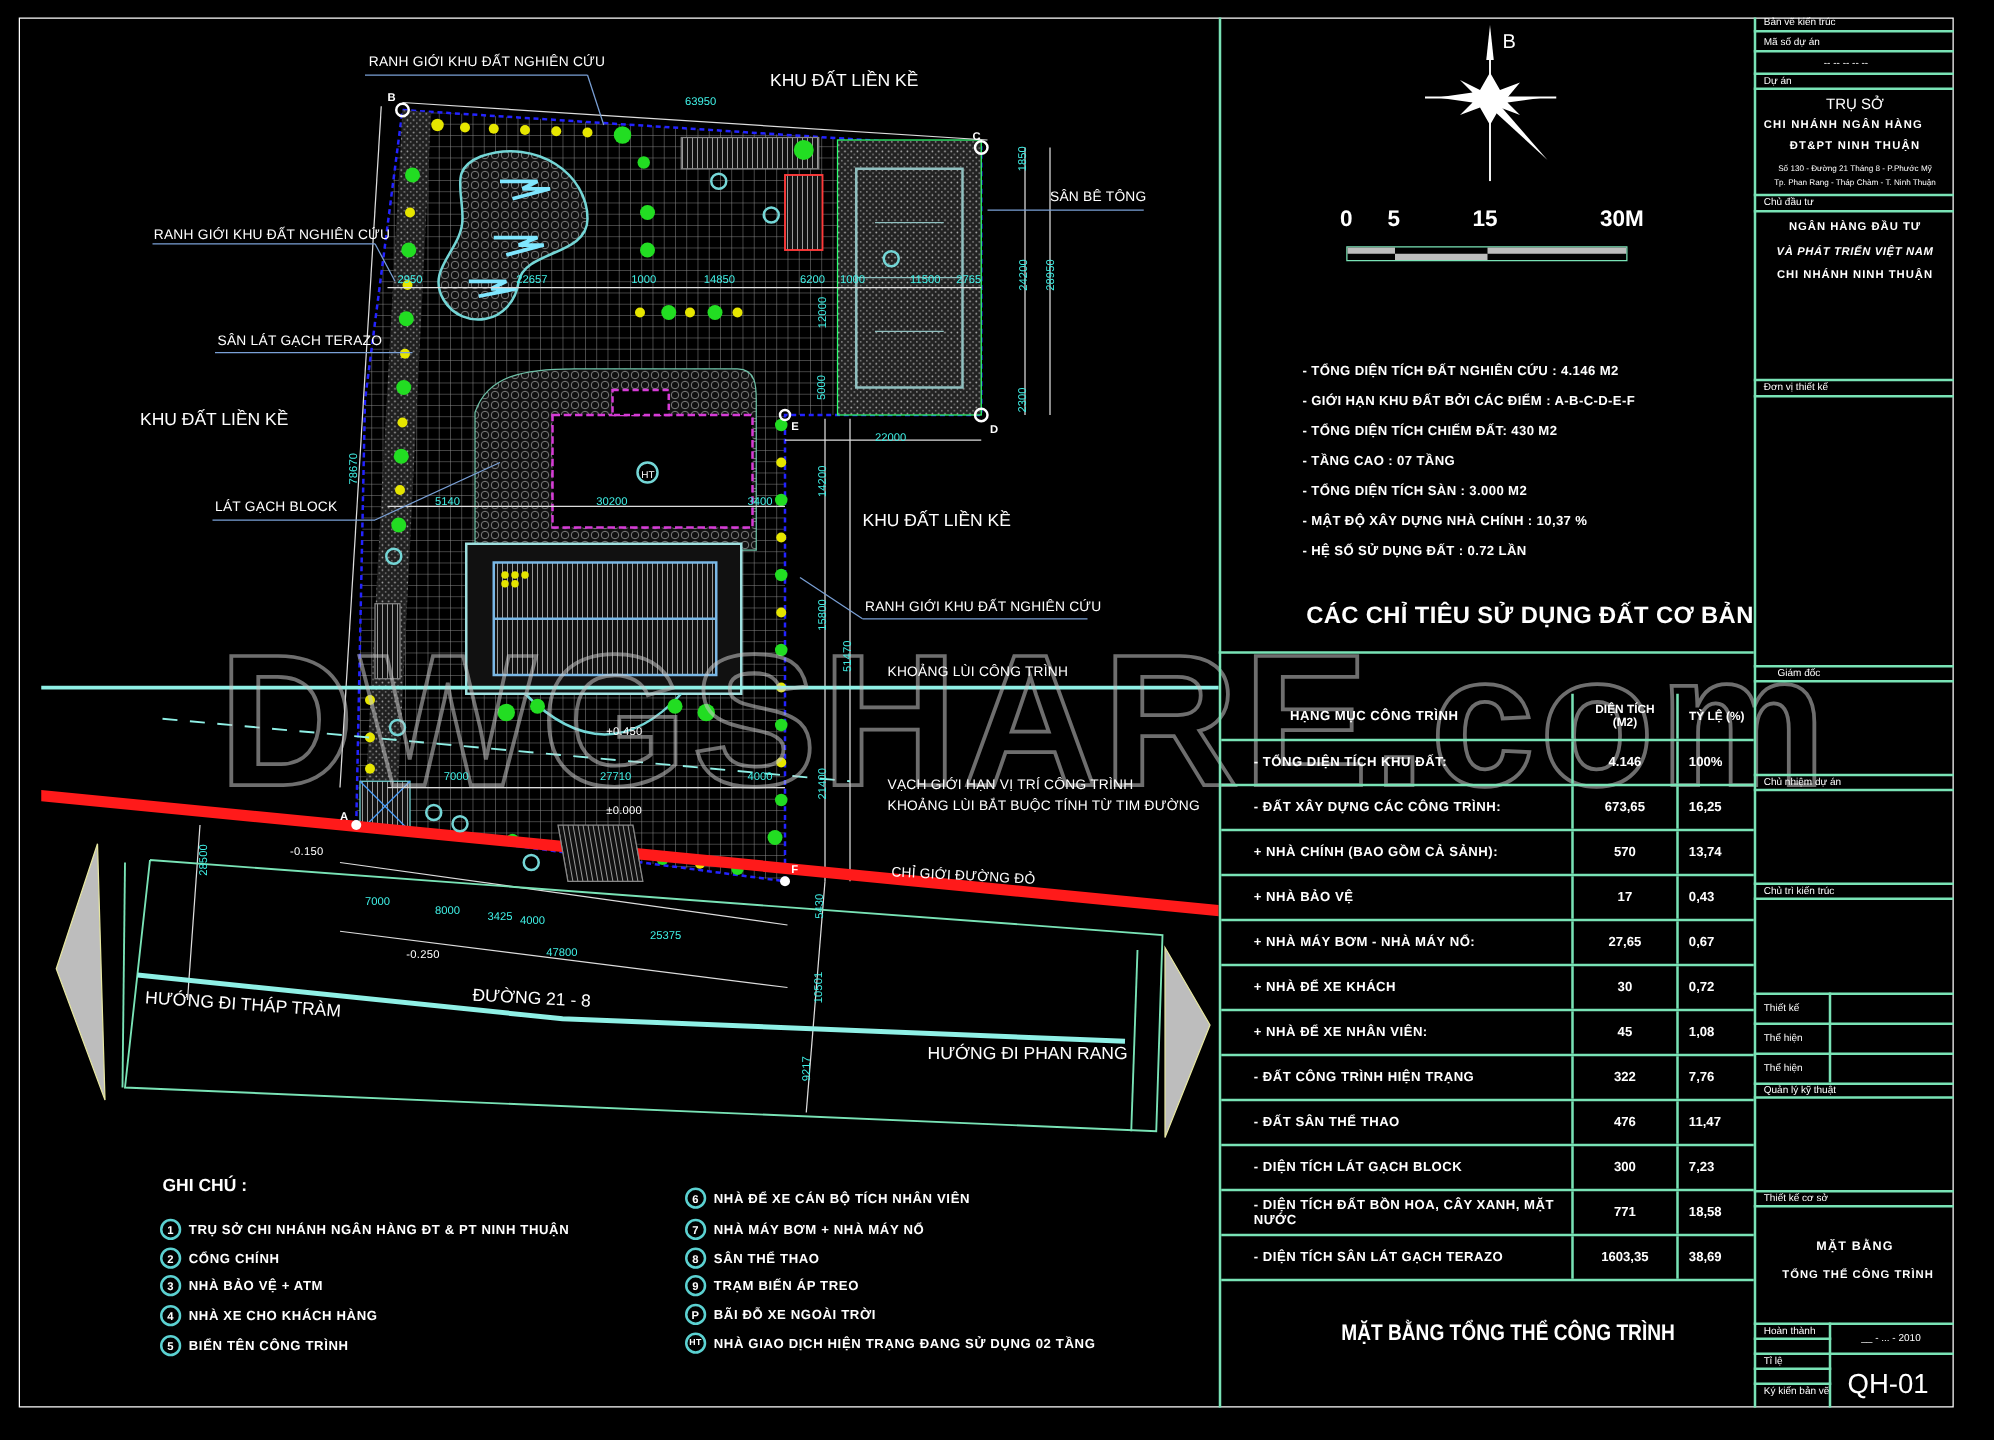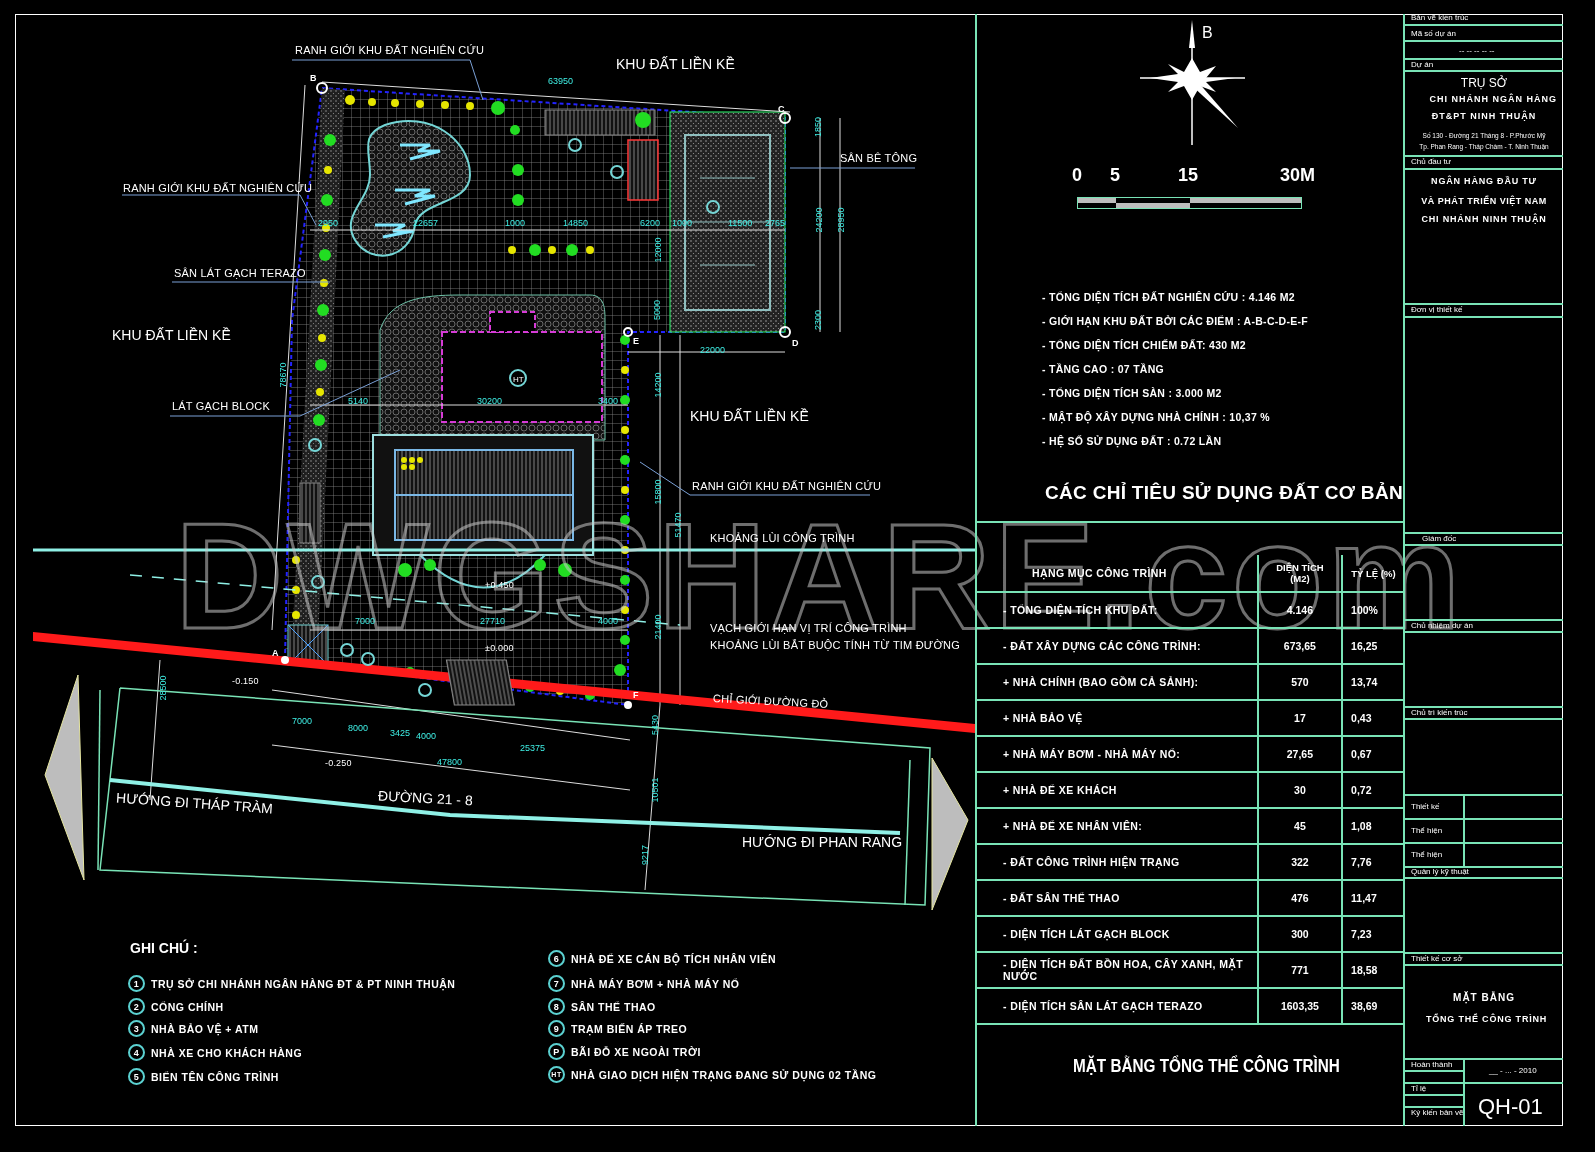--- a/index.html
+++ b/index.html
@@ -457,27 +457,27 @@
 <div class="hline" style="left:1403px;top:1094px;width:62px;"></div>
 <div class="hline" style="left:1403px;top:1106px;width:62px;"></div>
 <div class="vline" style="left:1463px;top:794px;height:72px;"></div>
 <div class="vline" style="left:1463px;top:1058px;height:68px;"></div>
 
 <div class="tb-cell" style="left:1407px;top:13px;">Bản vẽ kiến trúc</div>
 <div class="tb-cell" style="left:1407px;top:29px;">Mã số dự án</div>
 <div class="tb-cell" style="left:1455px;top:46px;">-- -- -- -- --</div>
 <div class="tb-cell" style="left:1407px;top:60px;">Dự án</div>
 <div class="tb-cell" style="left:1407px;top:76px;width:150px;text-align:center;font-size:12px;">TRỤ SỞ</div>
-<div class="tb-cell" style="left:1407px;top:94px;width:150px;text-align:right;font-size:9px;font-weight:bold;letter-spacing:1px;">CHI NHÁNH NGÂN HÀNG</div>
+<div class="tb-cell" style="left:1407px;top:94px;width:150px;text-align:left;font-size:9px;font-weight:bold;letter-spacing:1px;">CHI NHÁNH NGÂN HÀNG</div>
 <div class="tb-cell" style="left:1407px;top:111px;width:150px;text-align:center;font-size:9px;font-weight:bold;letter-spacing:1px;">ĐT&amp;PT NINH THUẬN</div>
 <div class="tb-cell" style="left:1407px;top:132px;width:150px;text-align:center;font-size:6.5px;">Số 130 - Đường 21 Tháng 8 - P.Phước Mỹ</div>
 <div class="tb-cell" style="left:1407px;top:143px;width:150px;text-align:center;font-size:6.5px;">Tp. Phan Rang - Tháp Chàm - T. Ninh Thuận</div>
 <div class="tb-cell" style="left:1407px;top:157px;">Chủ đầu tư</div>
 <div class="tb-cell" style="left:1407px;top:176px;width:150px;text-align:center;font-size:9px;font-weight:bold;letter-spacing:0.8px;">NGÂN HÀNG ĐẦU TƯ</div>
-<div class="tb-cell" style="left:1407px;top:196px;width:150px;text-align:center;font-size:9px;font-weight:bold;letter-spacing:0.5px;">VÀ PHÁT TRIỂN VIỆT NAM</div>
+<div class="tb-cell" style="left:1407px;top:196px;width:150px;text-align:center;font-size:9px;font-weight:bold;letter-spacing:0.5px;font-style:italic;">VÀ PHÁT TRIỂN VIỆT NAM</div>
 <div class="tb-cell" style="left:1407px;top:214px;width:150px;text-align:center;font-size:9px;font-weight:bold;letter-spacing:0.8px;">CHI NHÁNH NINH THUẬN</div>
 <div class="tb-cell" style="left:1407px;top:305px;">Đơn vị thiết kế</div>
 <div class="tb-cell" style="left:1407px;top:534px;margin-left:11px;">Giám đốc</div>
 <div class="tb-cell" style="left:1407px;top:621px;">Chủ nhiệm dự án</div>
 <div class="tb-cell" style="left:1407px;top:708px;">Chủ trì kiến trúc</div>
 <div class="tb-cell" style="left:1407px;top:802px;">Thiết kế</div>
 <div class="tb-cell" style="left:1407px;top:826px;">Thể hiện</div>
 <div class="tb-cell" style="left:1407px;top:850px;">Thể hiện</div>
 <div class="tb-cell" style="left:1407px;top:867px;">Quản lý kỹ thuật</div>
 <div class="tb-cell" style="left:1407px;top:954px;">Thiết kế cơ sở</div>

